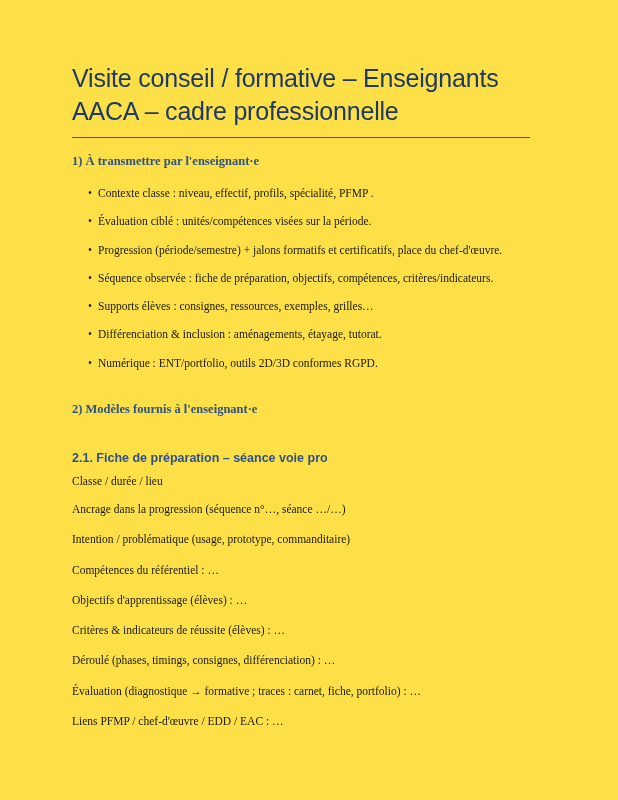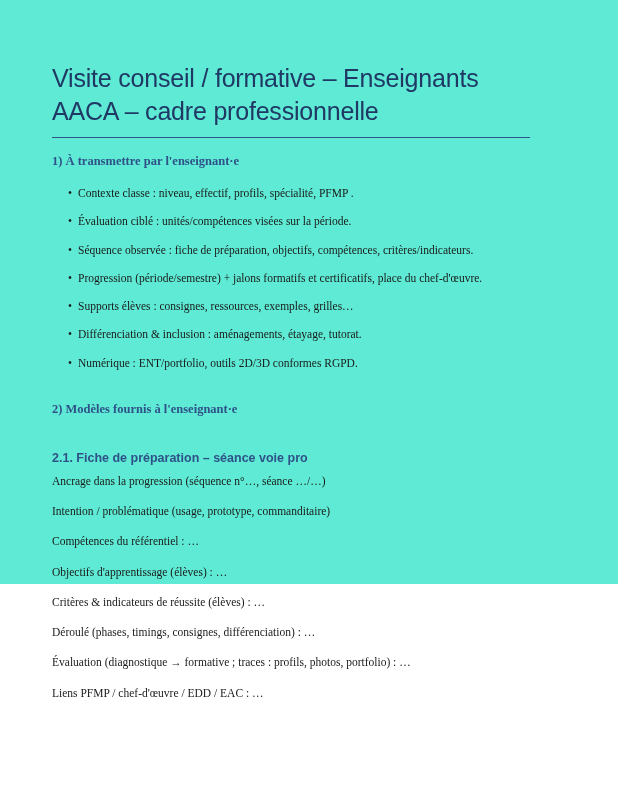--- a/index.html
+++ b/index.html
@@ -10,24 +10,24 @@
   body {
     width: 618px;
     height: 800px;
     font-family: "Liberation Serif", serif;
     color: #1a1a1a;
     overflow: hidden;
   }
   .page {
     position: relative;
     width: 618px;
-    height: 584px;
-    background: #5eead4;
+    height: 800px;
+    background: #fde047;
     box-sizing: border-box;
-    padding: 62px 88px 0 52px;
+    padding: 62px 88px 0 72px;
   }
   .doc-title {
     font-family: "Liberation Sans", sans-serif;
     font-size: 25px;
     line-height: 1.32;
     font-weight: 400;
     color: #1f3864;
     margin: 0 0 0 0;
     letter-spacing: -0.2px;
   }
@@ -102,34 +102,35 @@
     <span>Visite conseil / formative – Enseignants</span><br>
     <span>AACA – cadre professionnelle</span>
   </h1>
   <hr class="title-rule">
 
 
   <h2 class="h2">1) À transmettre par l'enseignant·e</h2>
   <ul class="bullet-list">
     <li>Contexte classe : niveau, effectif, profils, spécialité, PFMP .</li>
     <li>Évaluation ciblé : unités/compétences visées sur la période.</li>
+    <li>Progression (période/semestre) + jalons formatifs et certificatifs, place du chef-d'œuvre.</li>
     <li>Séquence observée : fiche de préparation, objectifs, compétences, critères/indicateurs.</li>
-    <li>Progression (période/semestre) + jalons formatifs et certificatifs, place du chef-d'œuvre.</li>
     <li>Supports élèves : consignes, ressources, exemples, grilles…</li>
     <li>Différenciation &amp; inclusion : aménagements, étayage, tutorat.</li>
     <li>Numérique : ENT/portfolio, outils 2D/3D conformes RGPD.</li>
   </ul>
 
   <h2 class="h2 spaced-top">2) Modèles fournis à l'enseignant·e</h2>
 
   <h3 class="h3">2.1. Fiche de préparation – séance voie pro</h3>
   <ul class="field-list">
+    <li class="tight">Classe / durée / lieu</li>
     <li>Ancrage dans la progression (séquence n°…, séance …/…)</li>
     <li>Intention / problématique (usage, prototype, commanditaire)</li>
     <li>Compétences du référentiel : …</li>
     <li>Objectifs d'apprentissage (élèves) : …</li>
     <li>Critères &amp; indicateurs de réussite (élèves) : …</li>
     <li>Déroulé (phases, timings, consignes, différenciation) : …</li>
-    <li>Évaluation (diagnostique → formative ; traces : profils, photos, portfolio) : …</li>
+    <li>Évaluation (diagnostique → formative ; traces : carnet, fiche, portfolio) : …</li>
     <li>Liens PFMP / chef-d'œuvre / EDD / EAC : …</li>
   </ul>
 
 </div>
 
 </body></html>

